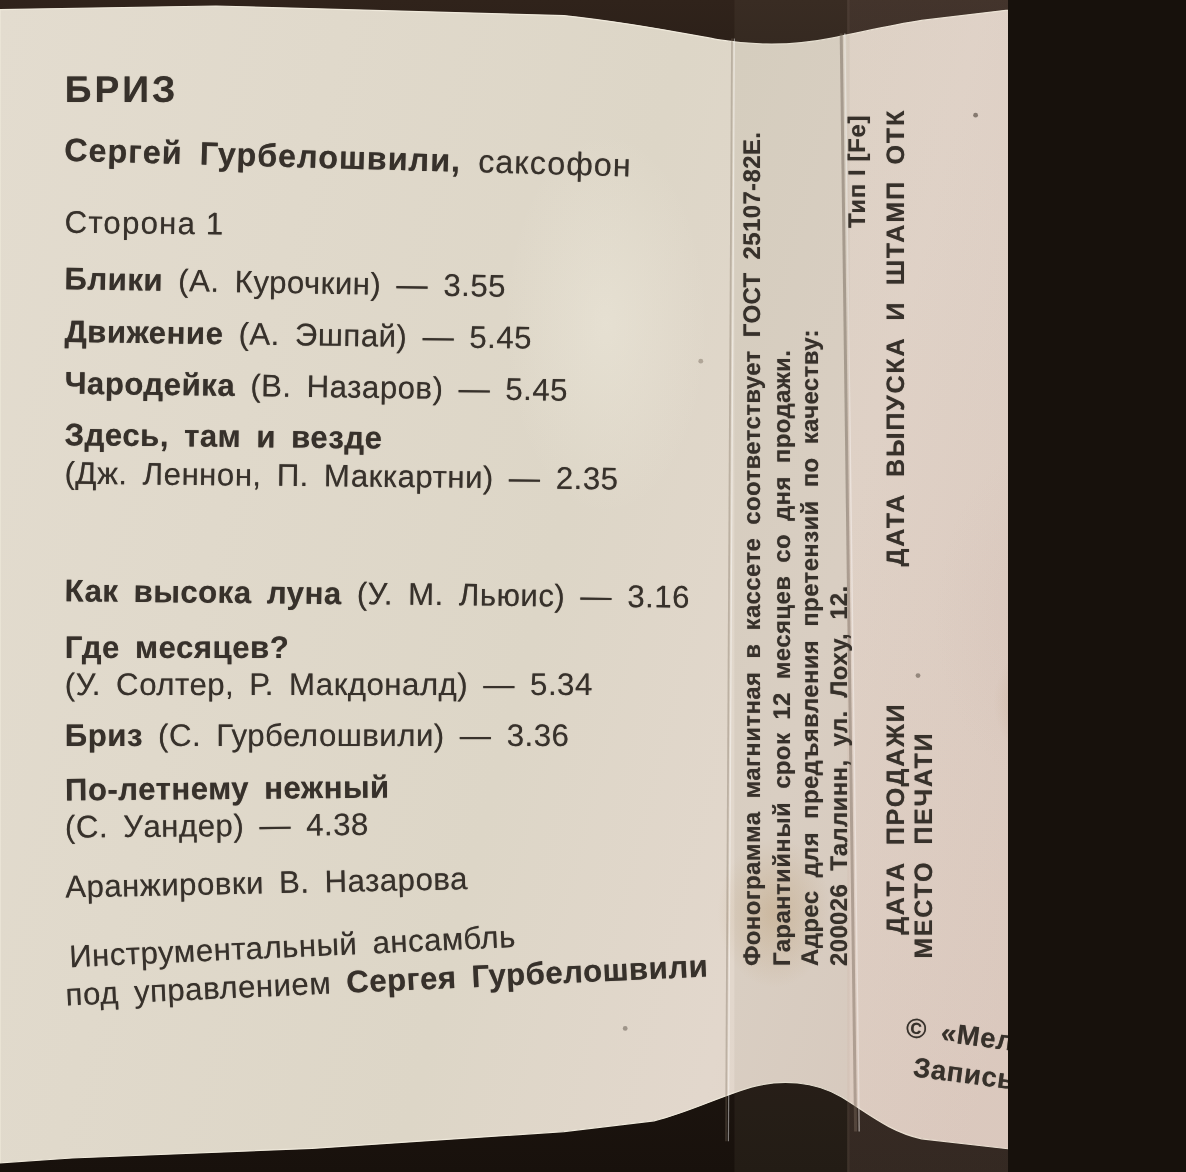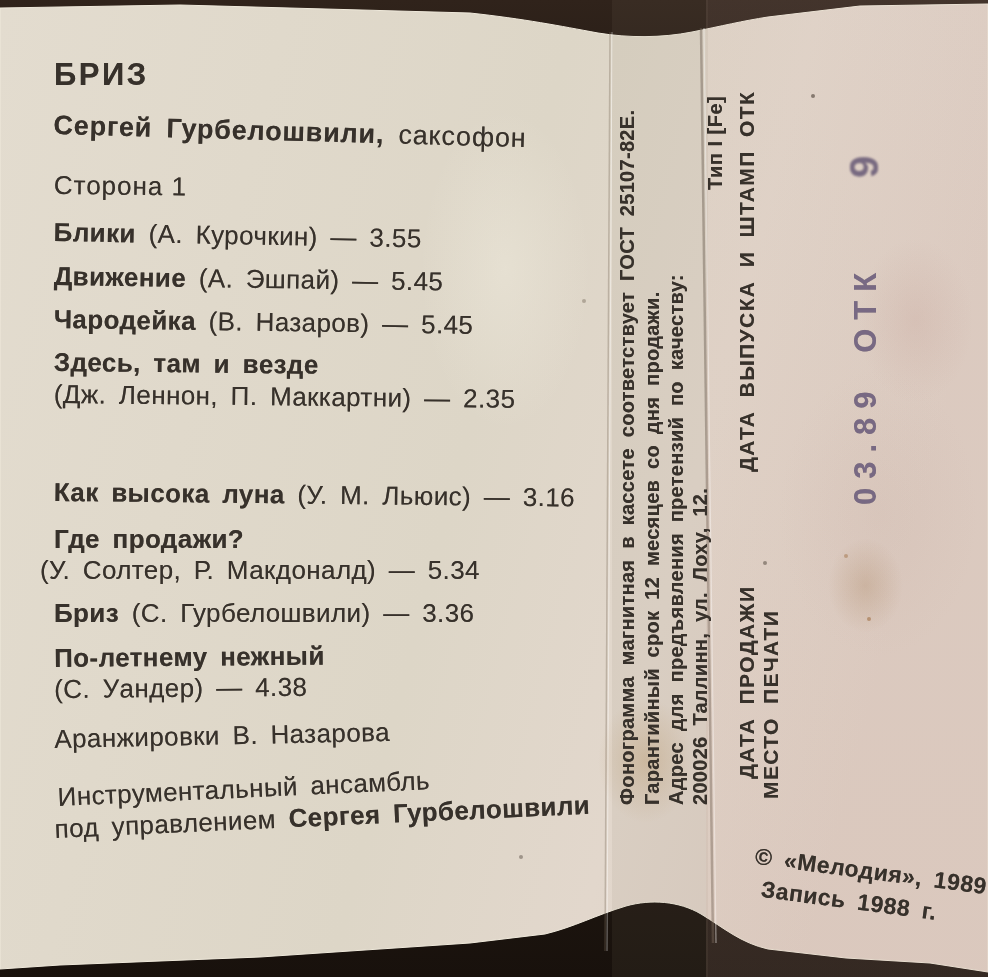--- a/index.html
+++ b/index.html
@@ -1,17 +1,17 @@
 <!DOCTYPE html>
 <html><head>
 <meta charset="utf-8">
 <style>
   html,body { margin:0; padding:0; background:#17110c; }
   .scene {
-    position:relative; width:988px; height:977px; overflow:hidden;
+    position:relative; width:840px; height:977px; overflow:hidden;
     background:linear-gradient(180deg,#30231b 0%,#261c15 10%,#221913 80%,#18110c 100%);
     font-family:"Liberation Sans","DejaVu Sans",sans-serif;
   }
   .scene svg { position:absolute; left:0; top:0; }
   .tint-flap   { position:absolute; left:706px; top:0; width:282px; height:977px;
                  background:linear-gradient(180deg,rgba(205,175,165,0.12),rgba(200,165,150,0.16)); }
   .tint-spine  { position:absolute; left:612px; top:0; width:96px; height:977px;
                  background:rgba(140,128,112,0.10); }
   .stain { position:absolute; border-radius:50%; }
   .s1 { left:598px; top:698px; width:95px;  height:125px; background:radial-gradient(closest-side,rgba(165,122,60,.26),rgba(165,122,60,0)); }
@@ -88,22 +88,22 @@
   <div class="t trk" style="left:54px; top:304px; transform:rotate(.8deg);">
     <span class="b">Чародейка</span><span class="r"> (В. Назаров) — 5.45</span>
   </div>
   <div class="t trk b" style="left:54px; top:347px; transform:rotate(.6deg);">Здесь, там и везде</div>
   <div class="t trk r" style="left:54px; top:379px; transform:rotate(.6deg);">(Дж. Леннон, П. Маккартни) — 2.35</div>
 
 
   <div class="t trk" style="left:54px; top:477px; transform:rotate(.6deg);">
     <span class="b">Как высока луна</span><span class="r"> (У. М. Льюис) — 3.16</span>
   </div>
-  <div class="t trk b" style="left:54px; top:524px;">Где продажи?</div>
-  <div class="t trk r" style="left:40px; top:555px;">(У. Солтер, Р. Макдоналд) — 5.34</div>
+  <div class="t trk b" style="left:54px; top:524px;">Где месяцев?</div>
+  <div class="t trk r" style="left:54px; top:555px;">(У. Солтер, Р. Макдоналд) — 5.34</div>
   <div class="t trk" style="left:54px; top:598px;">
     <span class="b">Бриз</span><span class="r"> (С. Гурбелошвили) — 3.36</span>
   </div>
   <div class="t trk b" style="left:54px; top:643px; transform:rotate(-.5deg);">По-летнему нежный</div>
   <div class="t trk r" style="left:54px; top:674px; transform:rotate(-.5deg);">(С. Уандер) — 4.38</div>
 
   <div class="t trk r" style="left:54px; top:724px; transform:rotate(-1.2deg);">Аранжировки В. Назарова</div>
 
   <div class="t trk r" style="left:57px; top:782px; transform:rotate(-2.6deg);">Инструментальный ансамбль</div>
   <div class="t trk" style="left:54px; top:814px; transform:rotate(-2.6deg);">

